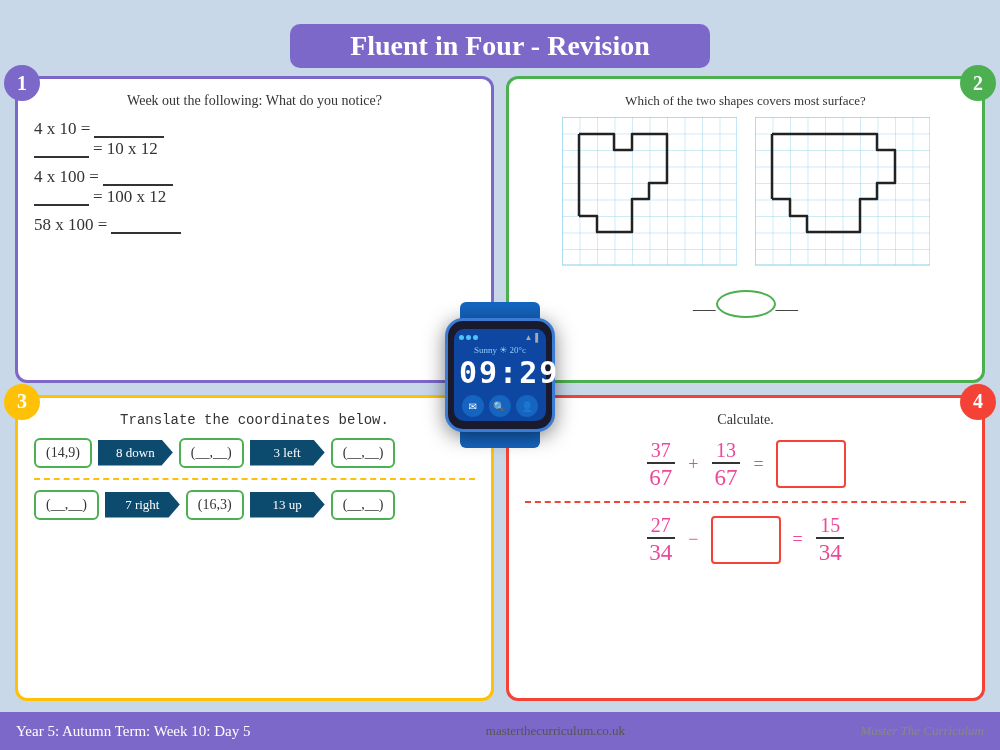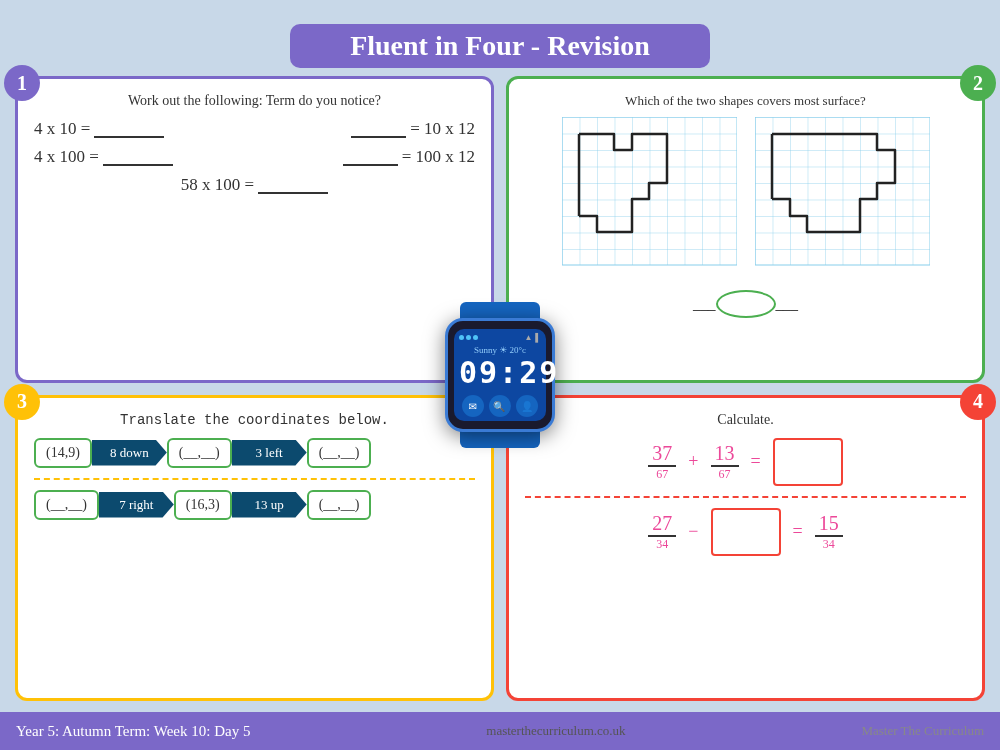--- a/index.html
+++ b/index.html
@@ -74,20 +74,21 @@
       color: #333;
       margin-bottom: 10px;
       text-align: center;
     }
     .math-row {
       display: flex;
       justify-content: space-between;
       margin: 8px 0;
       font-size: 17px;
       color: #333;
+      flex-direction: column;
     }
     .math-item {
       display: flex;
       align-items: center;
       gap: 4px;
     }
     .underline-blank {
       display: inline-block;
       border-bottom: 2px solid #333;
       width: 70px;
@@ -136,20 +137,21 @@
     .q3-instruction {
       font-size: 14px;
       color: #333;
       margin-bottom: 10px;
       text-align: center;
       font-family: Liberation Mono, monospace;
     }
     .coord-row {
       display: flex;
       align-items: center;
+      gap: 6px;
       margin: 8px 0;
       flex-wrap: wrap;
     }
     .coord-box {
       border: 2px solid #4caf50;
       border-radius: 6px;
       padding: 5px 10px;
       font-size: 14px;
       color: #333;
     }
@@ -189,21 +191,21 @@
       flex-direction: column;
       align-items: center;
     }
     .fraction-num {
       font-size: 20px;
       border-bottom: 2px solid #333;
       padding: 0 4px;
       line-height: 1.2;
     }
     .fraction-den {
-      font-size: 12px;
+      font-size: 23px;
       padding: 0 4px;
       line-height: 1.2;
     }
     .answer-box-red {
       border: 2px solid #f44336;
       border-radius: 4px;
       width: 70px;
       height: 48px;
       display: inline-block;
     }
@@ -230,20 +232,21 @@
       color: white;
       font-size: 15px;
     }
     .footer-center {
       color: #555;
       font-size: 13px;
     }
     .footer-right {
       font-size: 13px;
       color: #888;
+      font-style: italic;
     }
 
     
     .watch-overlay {
       position: absolute;
       top: 50%;
       left: 50%;
       transform: translate(-50%, -50%);
       z-index: 10;
     }
@@ -328,21 +331,21 @@
 <div style="text-align:center; padding-top:12px;">
   <div class="title-bar">
     <h1>Fluent in Four - Revision</h1>
   </div>
 </div>
 
 <div class="main-grid">
 
   <div class="quadrant q1">
     <div class="badge badge-1">1</div>
-    <div class="q1-instruction">Work out the following: Term do you notice?</div>
+    <div class="q1-instruction">Week out the following: What do you notice?</div>
 
     <div class="math-row">
       <div class="math-item">
         <span>4 x 10 = </span>
         <span class="underline-blank"></span>
       </div>
       <div class="math-item">
         <span class="underline-blank-sm"></span>
         <span> = 10 x 12</span>
       </div>

